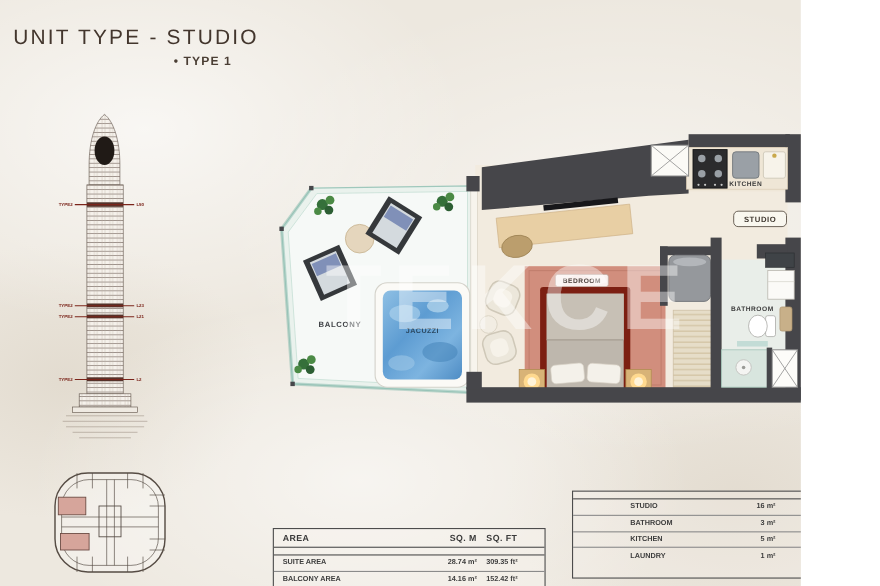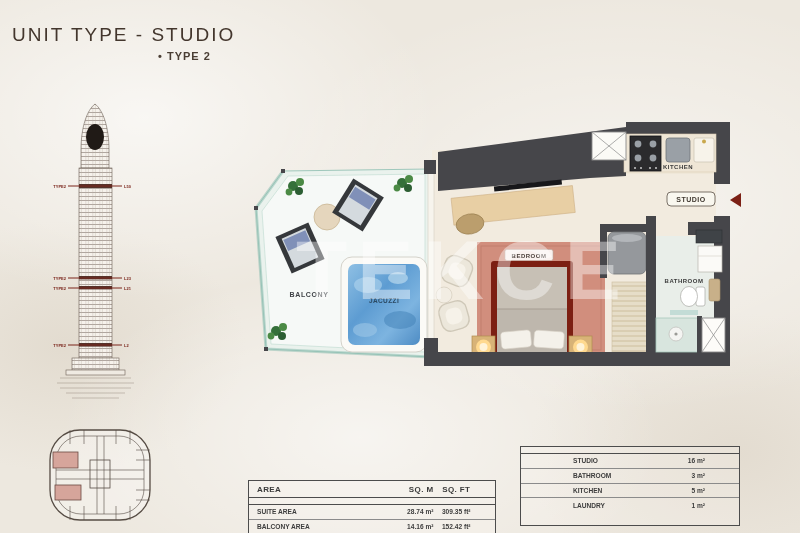--- a/index.html
+++ b/index.html
@@ -1,16 +1,16 @@
 <!DOCTYPE html>
 <html><head>
 <meta charset="utf-8">
 <style>
   html,body{margin:0;padding:0;}
-  .stage{position:relative;width:800px;height:533px;overflow:hidden;
+  .stage{position:relative;width:728px;height:533px;overflow:hidden;
     font-family:"Liberation Sans",sans-serif;color:#3b3b3b;
     background-color:#ede8df;
     background-image:
       radial-gradient(ellipse 420px 260px at 18% 22%, rgba(255,255,255,.65), rgba(255,255,255,0) 70%),
       radial-gradient(ellipse 520px 300px at 78% 38%, rgba(255,255,255,.5), rgba(255,255,255,0) 70%),
       radial-gradient(ellipse 430px 240px at 45% 82%, rgba(255,255,255,.55), rgba(255,255,255,0) 70%),
       radial-gradient(ellipse 300px 200px at 92% 85%, rgba(219,210,196,.55), rgba(255,255,255,0) 70%),
       radial-gradient(ellipse 260px 180px at 8% 65%, rgba(216,207,192,.5), rgba(255,255,255,0) 70%);
   }
   .page-title{position:absolute;left:12px;top:24px;font-size:19px;letter-spacing:2px;
@@ -41,21 +41,21 @@
   .comp-name{padding-left:52px;}
   .comp-val{padding-right:34px;}
   text{font-family:"Liberation Sans",sans-serif;}
 </style>
 </head>
 <body>
 
 <div class="stage">
 
   <div class="page-title">UNIT TYPE - STUDIO</div>
-  <div class="page-subtitle">• TYPE 2</div>
+  <div class="page-subtitle">• TYPE 1</div>
 
   <svg class="plan" width="800" height="533" viewBox="0 0 800 533">
     <defs>
       <pattern id="fac" width="7" height="4" patternUnits="userSpaceOnUse">
         <rect width="7" height="4" fill="#f6f2ec"></rect>
         <line x1="0" y1="0.4" x2="7" y2="0.4" stroke="#857870" stroke-width="0.7"></line>
         <line x1="1.8" y1="0" x2="1.8" y2="4" stroke="#b9ada1" stroke-width="0.35"></line>
         <line x1="4.4" y1="0" x2="4.4" y2="4" stroke="#b9ada1" stroke-width="0.35"></line>
       </pattern>
       <pattern id="rugstripe" width="8" height="5" patternUnits="userSpaceOnUse">

